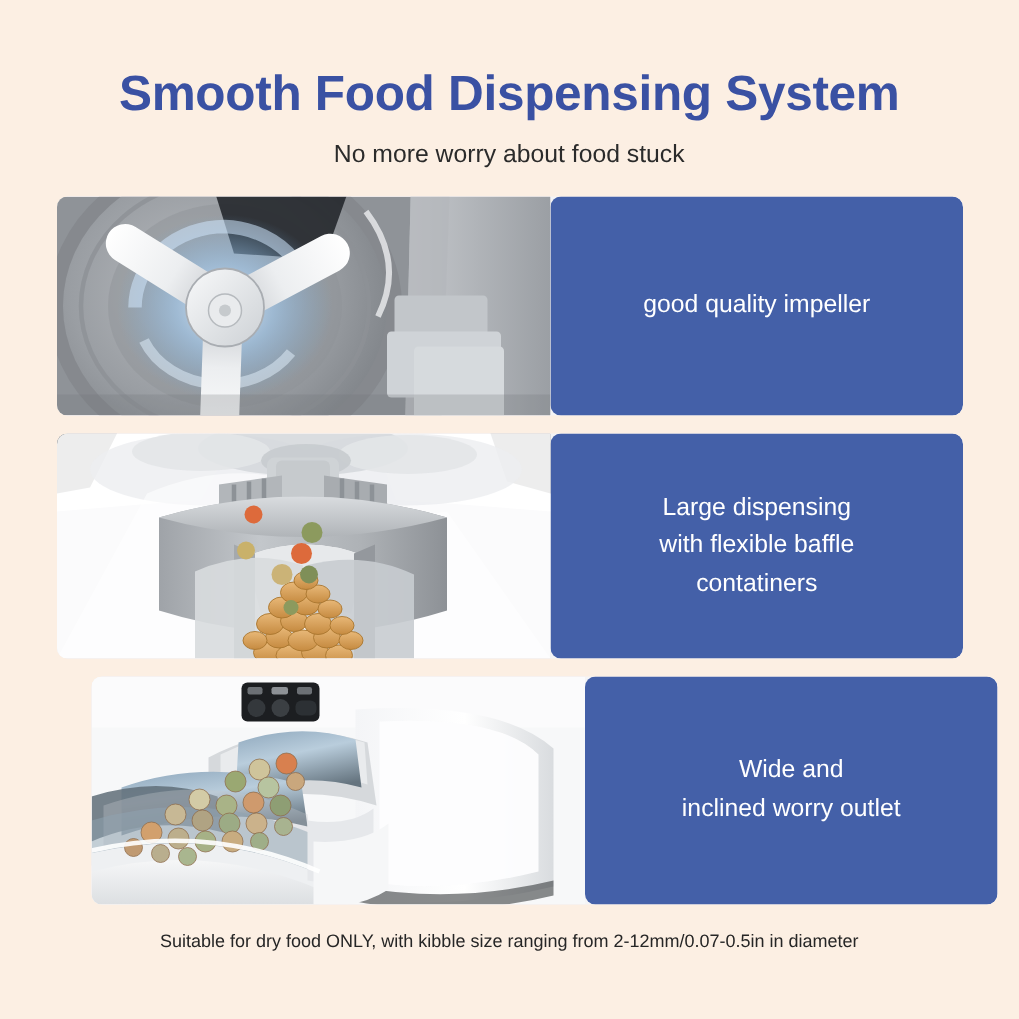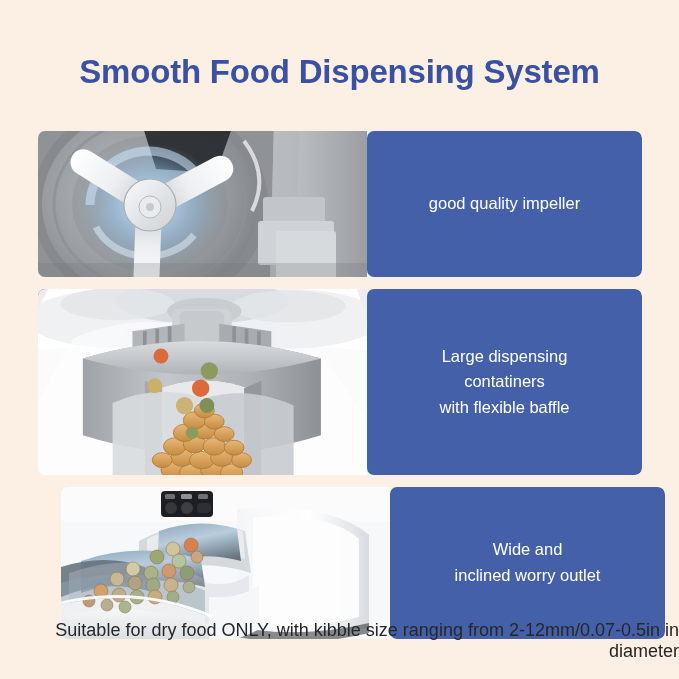--- a/index.html
+++ b/index.html
@@ -20,21 +20,21 @@
     inset: 0;
   }
 
   
   .header {
     position: absolute;
     top: 0; left: 0; right: 0;
     text-align: center;
   }
   .main-title {
-    margin: 14px;
+    margin: 4px;
     padding-top: 40px;
     font-size: 33px;
     font-weight: bold;
     color: #3a51a3;
     letter-spacing: -0.2px;
     line-height: 1.1;
   }
   .subtitle {
     margin: 0;
     padding-top: 10px;
@@ -53,21 +53,21 @@
   .feature-row {
     position: relative;
     display: flex;
     width: 604px;
     overflow: hidden;
     border-radius: 7px;
     margin-bottom: 12px;
     background: #f4f4f6;
   }
   .feature-row.row1 { height: 146px; justify-content: flex-end; }
-  .feature-row.row2 { height: 186px; }
+  .feature-row.row2 { height: 150px; }
   .feature-row.row3 { height: 152px; margin-bottom: 0; margin-left: 23px; }
 
   .photo {
     position: relative;
     width: 329px;
     flex: 0 0 329px;
     overflow: hidden;
     background: #efeff1;
   }
   .photo svg { display: block; width: 100%; height: 100%; }
@@ -87,32 +87,33 @@
     padding: 0 10px;
     box-sizing: border-box;
   }
   .caption .cline { display: block; white-space: nowrap; }
 
   
   .footer-note {
     position: absolute;
     left: 0; right: 0;
     top: 620px;
-    text-align: right;
-    font-size: 18px;
+    text-align: center;
+    font-size: 12px;
     color: #262626;
   }
 </style>
 </head>
 <body>
 
 <div class="page">
 
   <div class="header">
     <h1 class="main-title">Smooth Food Dispensing System</h1>
+    <p class="subtitle">No more worry about food stuck</p>
   </div>
 
   <div class="rows">
 
     <div class="feature-row row1">
       <div class="photo">
         <svg viewBox="0 0 329 146" preserveAspectRatio="xMidYMid slice">
           <defs>
             <radialGradient id="bowlG" cx="42%" cy="45%" r="72%">
               <stop offset="0%" stop-color="#b9bcc0"></stop>
@@ -283,22 +284,22 @@
             <circle cx="170" cy="66" r="7" fill="#8c9a5e"></circle>
             <circle cx="163" cy="80" r="7" fill="#dd6a3b"></circle>
             <circle cx="168" cy="94" r="6" fill="#7f8f58"></circle>
             <circle cx="150" cy="94" r="7" fill="#cbb377"></circle>
             <circle cx="156" cy="116" r="5" fill="#8c9a5e"></circle>
           </g>
         </svg>
       </div>
       <div class="caption">
         <span class="cline">Large dispensing</span>
+        <span class="cline">with flexible baffle</span>
         <span class="cline">contatiners</span>
-        <span class="cline">with flexible baffle</span>
       </div>
     </div>
 
     <div class="feature-row row3">
       <div class="photo">
         <svg viewBox="0 0 329 152" preserveAspectRatio="xMidYMid slice">
           <defs>
             <linearGradient id="bodyG3" x1="0" y1="0" x2="1" y2="0">
               <stop offset="0%" stop-color="#f4f5f7"></stop>
               <stop offset="55%" stop-color="#ffffff"></stop>

